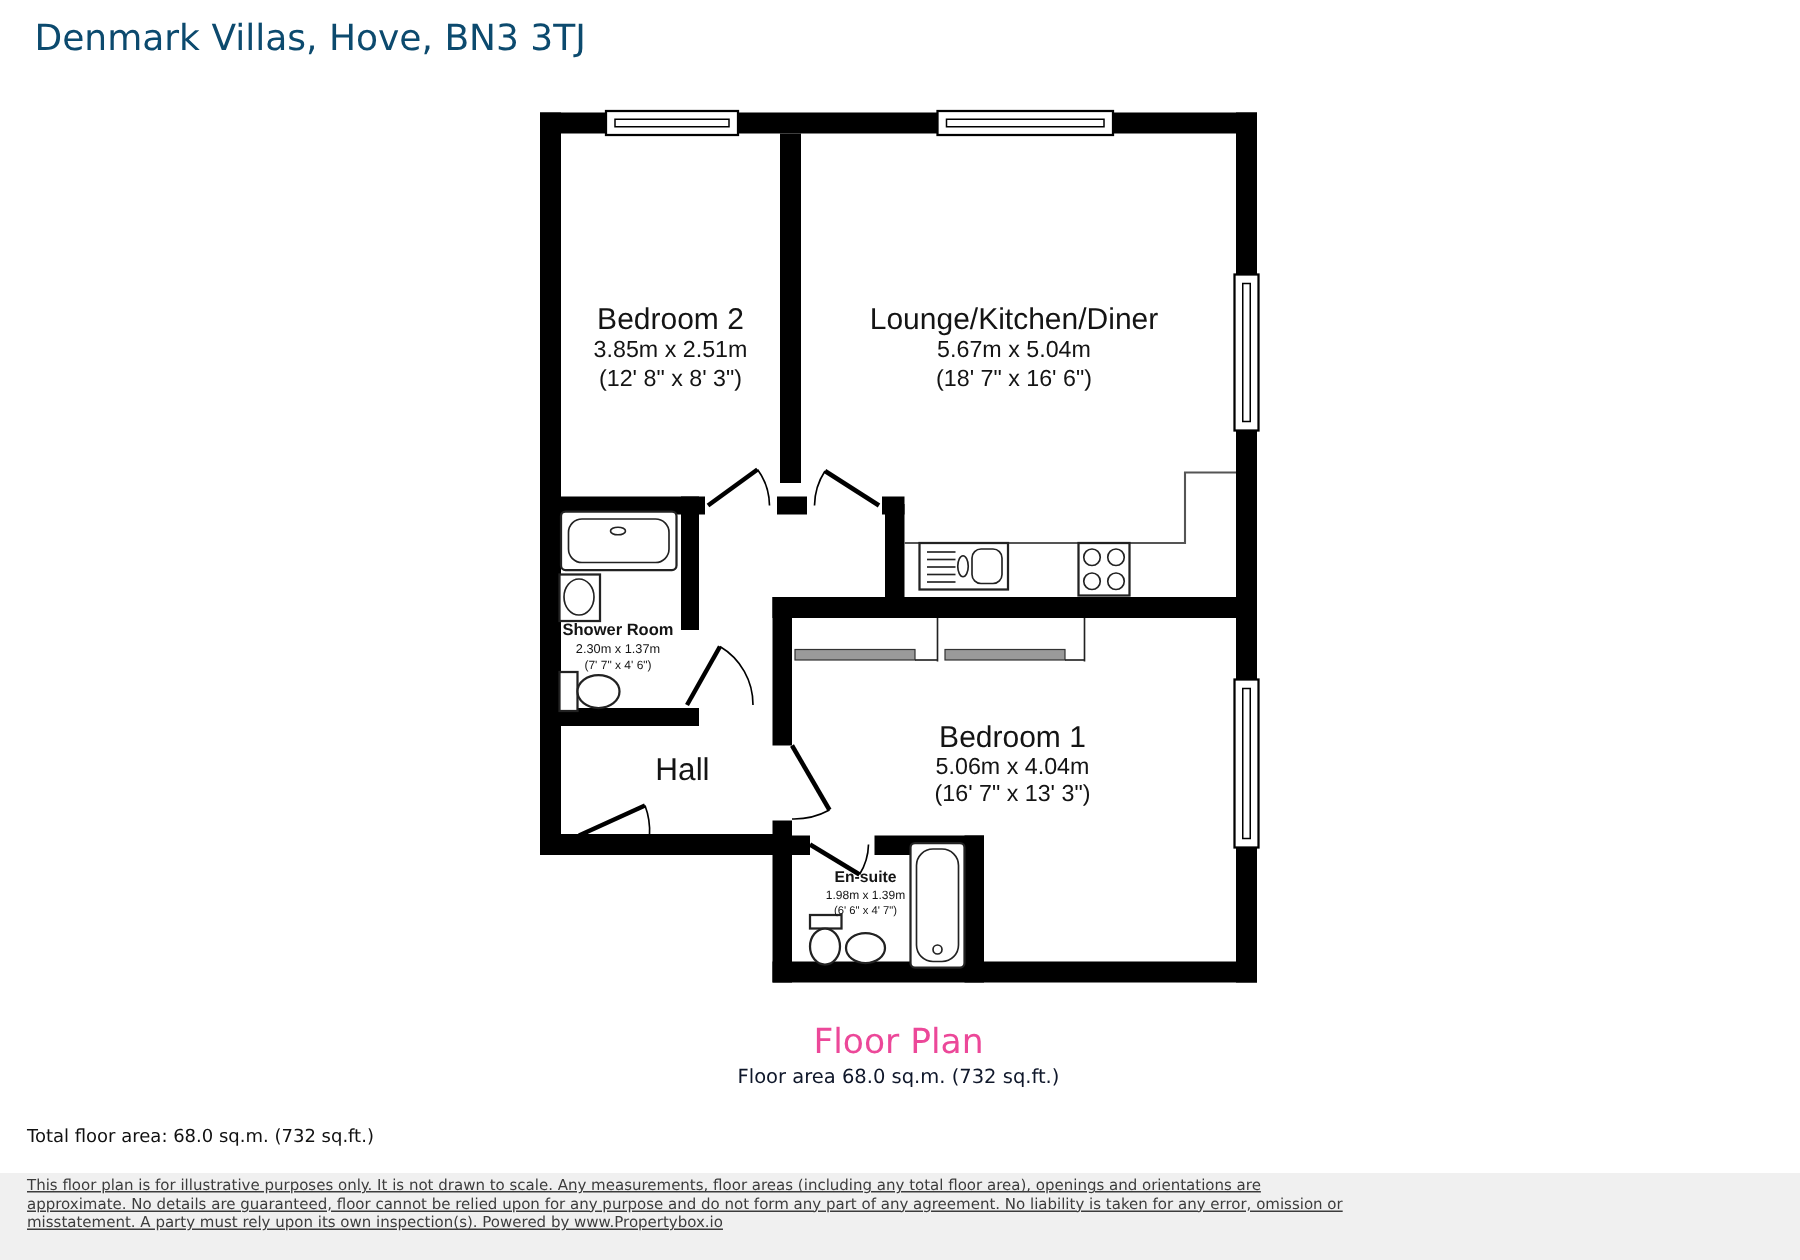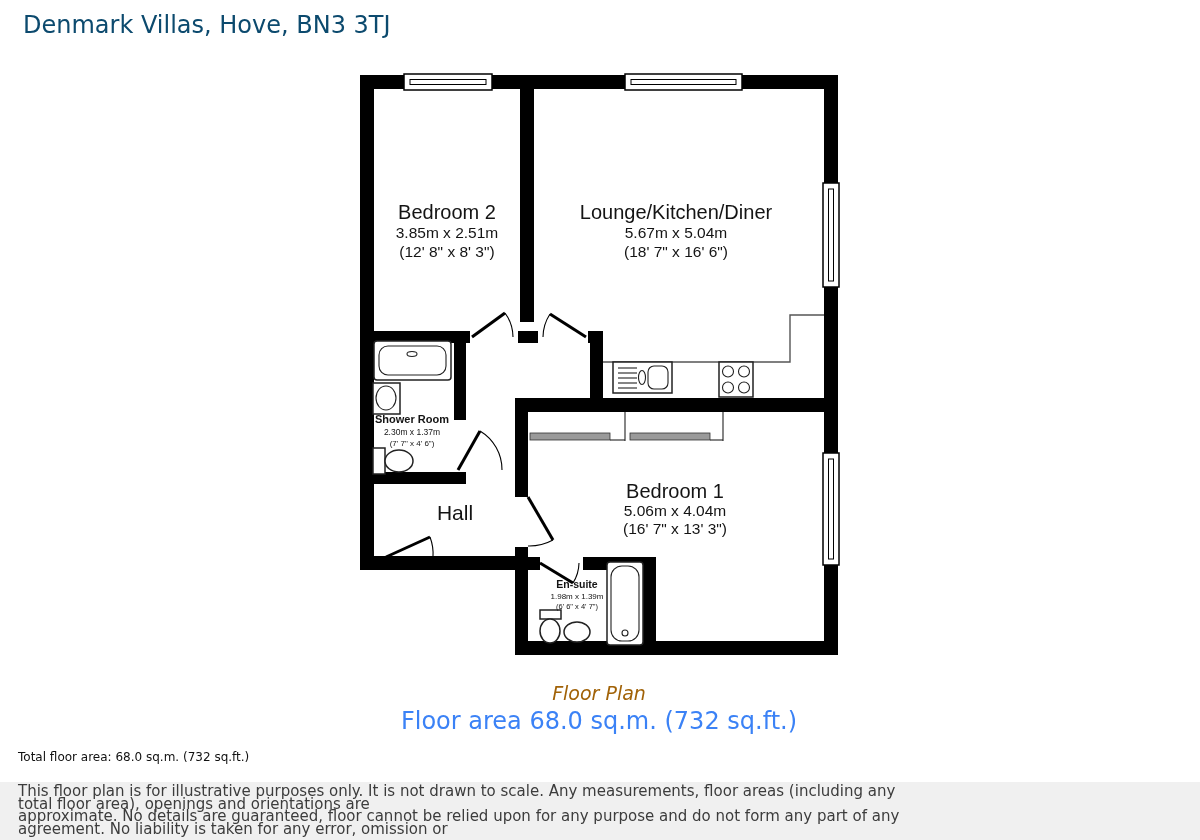--- a/index.html
+++ b/index.html
@@ -12,25 +12,25 @@
   #plan-svg{left:0;top:0;}
   svg text{fill:#141414;font-family:"Liberation Sans",sans-serif;}
   .room-name{font-size:20px;}
   .room-dim{font-size:15.5px;}
   .hall-name{font-size:21px;}
   .small-name{font-size:11px;font-weight:700;}
   .small-dim{font-size:8.5px;}
   .small-dim2{font-size:8px;}
   .mid{text-anchor:middle;}
   #plan-caption{left:360px;top:682px;width:478px;text-align:center;}
-  #caption-title{font-size:19px;color:#a16207;font-style:italic;}
-  #caption-area{font-size:24px;margin-top:3px;color:#3b82f6;}
+  #caption-title{font-size:23px;color:#ec4899;}
+  #caption-area{font-size:13px;margin-top:3px;color:#0f172a;}
   #total-area{left:18px;top:750px;font-size:12px;color:#111;}
   #disclaimer-band{left:0;top:782px;width:1200px;height:58px;background:#f0f0f0;}
-  #disclaimer{left:18px;top:785px;font-size:15px;line-height:12.5px;color:#3c3c3c;width:900px;}
+  #disclaimer{left:18px;top:785px;font-size:10px;line-height:12.5px;color:#3c3c3c;width:900px;text-decoration:underline;}
   .wall{fill:#000;}
   .winframe{fill:#fff;stroke:#000;stroke-width:1.5;}
   .winpane{fill:none;stroke:#000;stroke-width:1;}
   .fixture{fill:#fff;stroke:#222;stroke-width:1.5;}
   .fixline{fill:none;stroke:#222;stroke-width:1.1;}
   .door{stroke:#000;stroke-width:3;}
   .arc{fill:none;stroke:#000;stroke-width:1.1;}
   .counter{fill:none;stroke:#555;stroke-width:1.4;}
   .slider{fill:#9a9a9a;stroke:#333;stroke-width:0.8;}
 </style>
@@ -197,13 +197,14 @@
   <div id="caption-title">Floor Plan</div>
   <div id="caption-area">Floor area 68.0 sq.m. (732 sq.ft.)</div>
 </div>
 
 <div id="total-area" class="abs">Total floor area: 68.0 sq.m. (732 sq.ft.)</div>
 
 <div id="disclaimer-band" class="abs"></div>
 <div id="disclaimer" class="abs">
   <div>This floor plan is for illustrative purposes only. It is not drawn to scale. Any measurements, floor areas (including any total floor area), openings and orientations are</div>
   <div>approximate. No details are guaranteed, floor cannot be relied upon for any purpose and do not form any part of any agreement. No liability is taken for any error, omission or</div>
+  <div>misstatement. A party must rely upon its own inspection(s). Powered by www.Propertybox.io</div>
 </div>
 
 </body></html>

